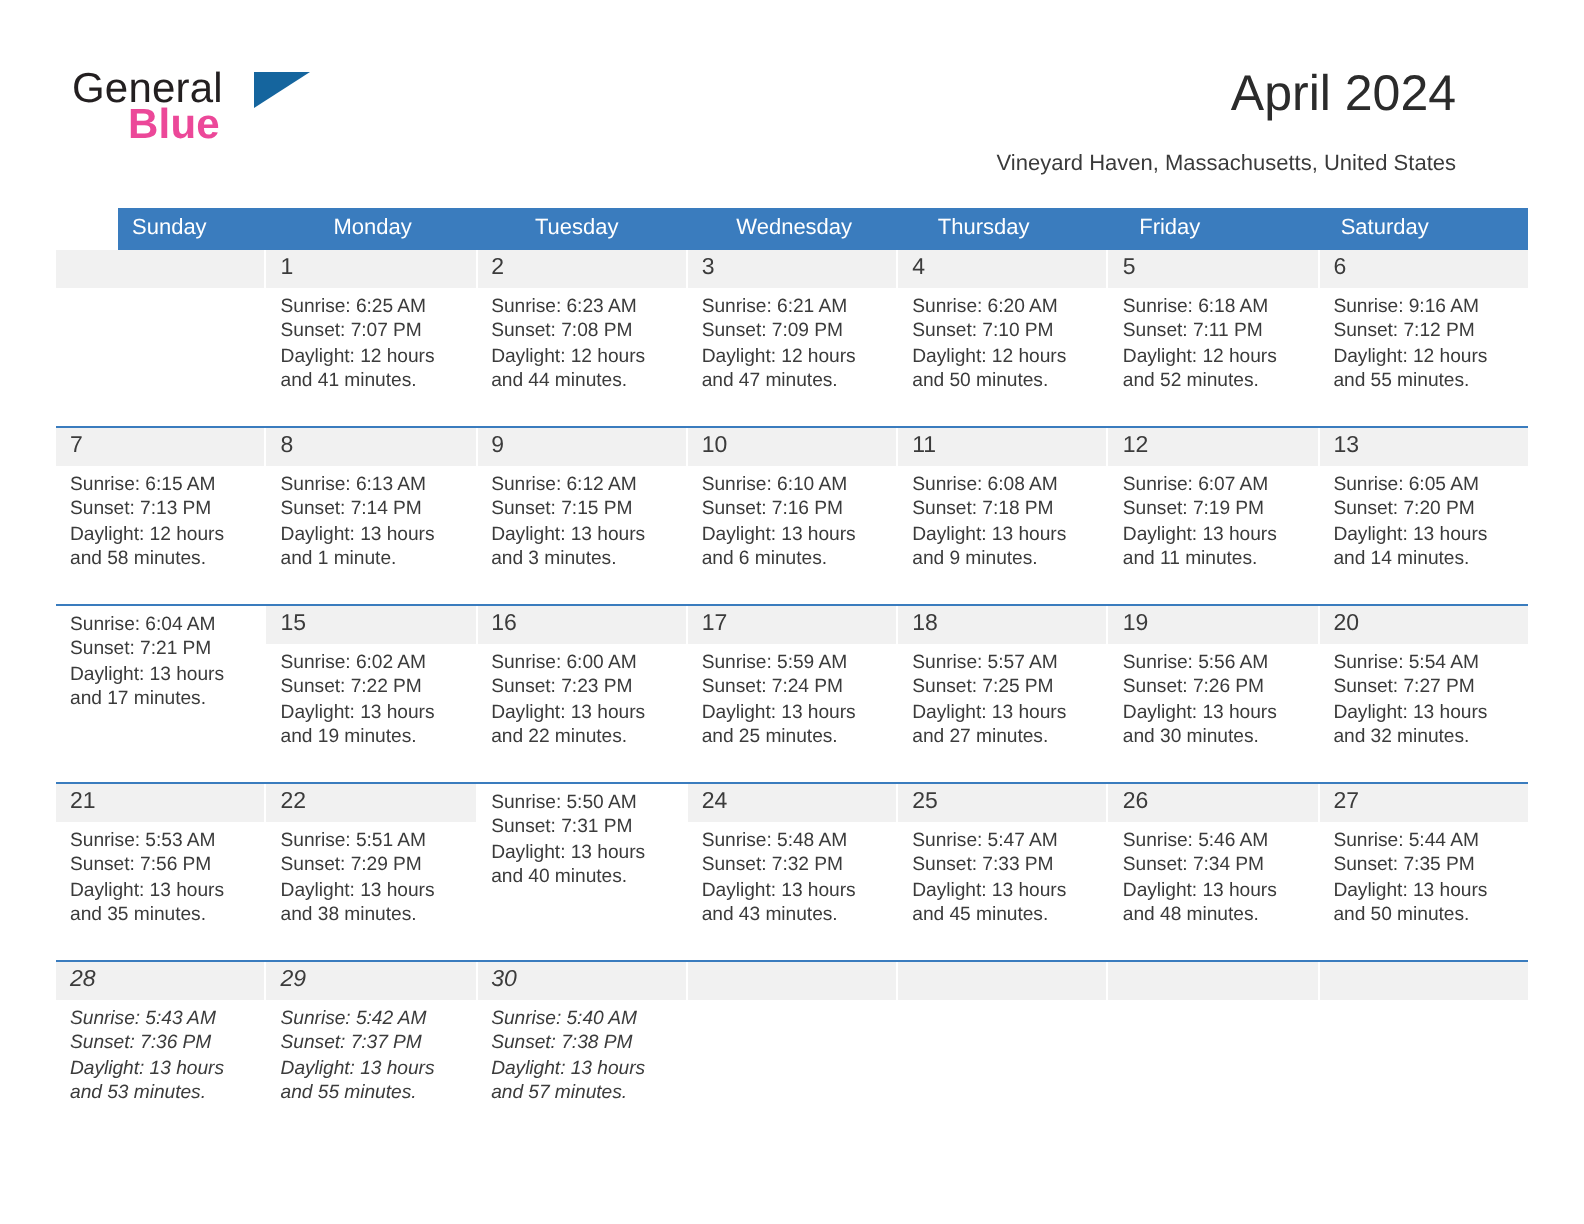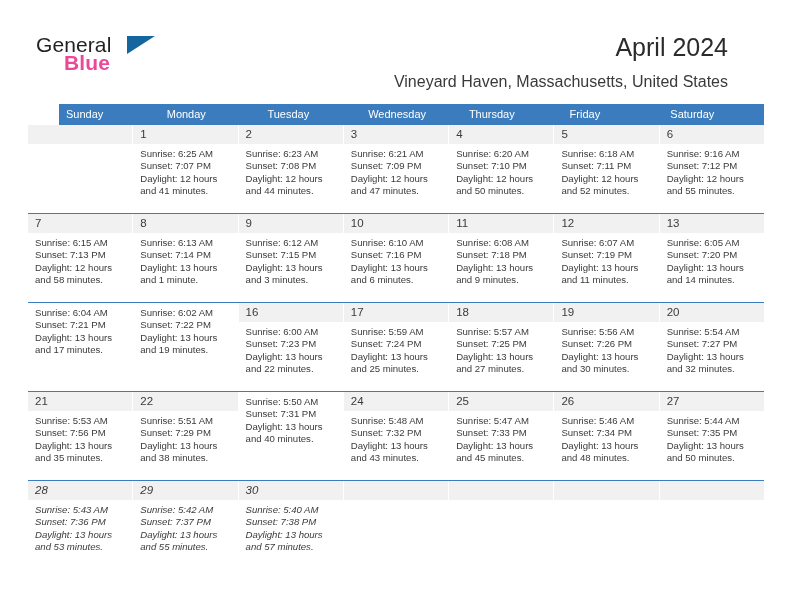--- a/index.html
+++ b/index.html
@@ -62,21 +62,21 @@
     font-size: 25px;
     color: #2b2b2b;
     text-align: center;
     line-height: 28px;
     font-weight: 400;
     white-space: nowrap;
   }
   .subtitle {
     position: absolute;
     right: 36px; top: 74px;
-    font-size: 16px;
+    font-size: 11px;
     color: #3a3a3a;
     text-align: center;
     line-height: 16px;
     font-weight: 400;
     white-space: nowrap;
   }
 
   
   .calendar {
     position: absolute;
@@ -294,20 +294,21 @@
           <div class="week-inner">
             <div class="day">
               <div class="day-info">
                 <div>Sunrise: 6:04 AM</div>
                 <div>Sunset: 7:21 PM</div>
                 <div>Daylight: 13 hours</div>
                 <div>and 17 minutes.</div>
               </div>
             </div>
             <div class="day">
+              <div class="day-num">15</div>
               <div class="day-info">
                 <div>Sunrise: 6:02 AM</div>
                 <div>Sunset: 7:22 PM</div>
                 <div>Daylight: 13 hours</div>
                 <div>and 19 minutes.</div>
               </div>
             </div>
             <div class="day">
               <div class="day-num">16</div>
               <div class="day-info">

